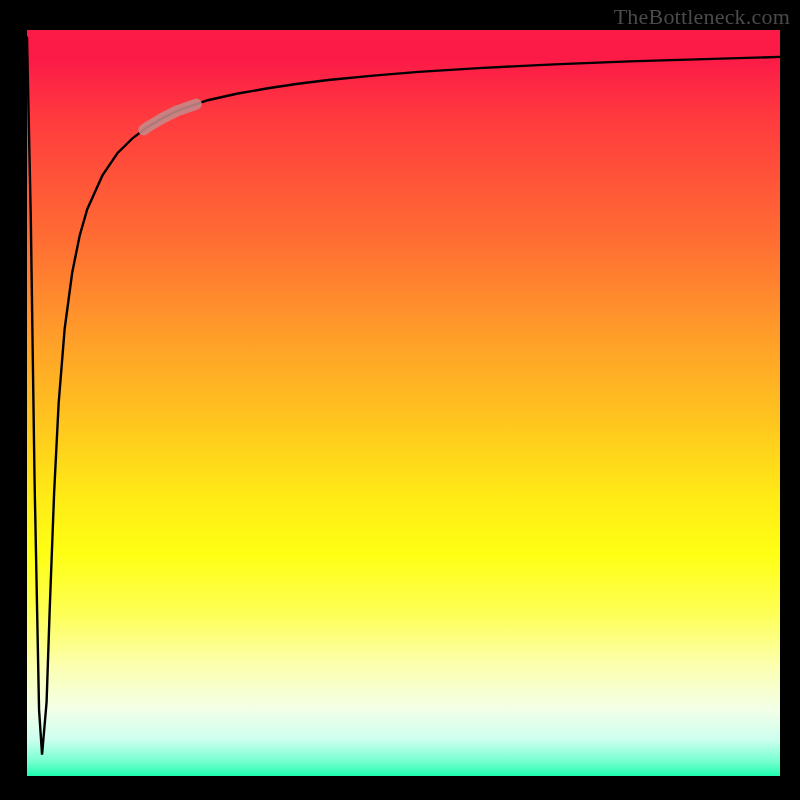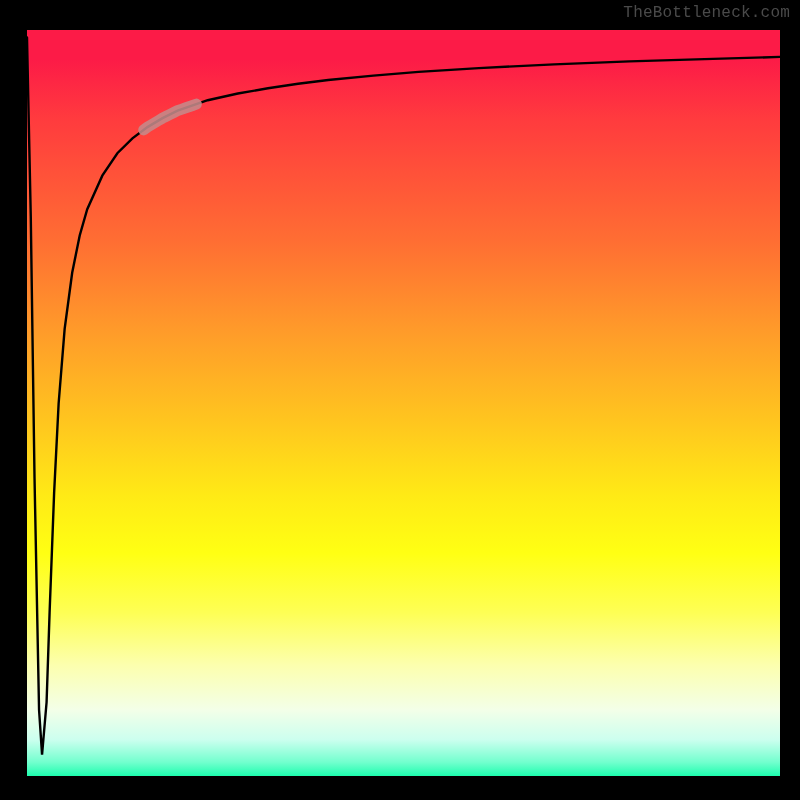--- a/index.html
+++ b/index.html
@@ -2,22 +2,22 @@
 <html><head>
 <meta charset="utf-8">
 <style>
   * { margin: 0; padding: 0; box-sizing: border-box; }
   html, body { width: 800px; height: 800px; background: #000; overflow: hidden; }
   .wrap { position: relative; width: 800px; height: 800px; }
   .attribution {
     position: absolute;
     top: 4px;
     right: 10px;
-    font-family: Liberation Mono, monospace;
-    font-size: 16px;
+    font-family: Liberation Serif, serif;
+    font-size: 22px;
     color: #4a4a4a;
     letter-spacing: 0.2px;
   }
   .frame {
     position: absolute;
     left: 20px;
     top: 30px;
     width: 760px;
     height: 754px;
     background: #000;

